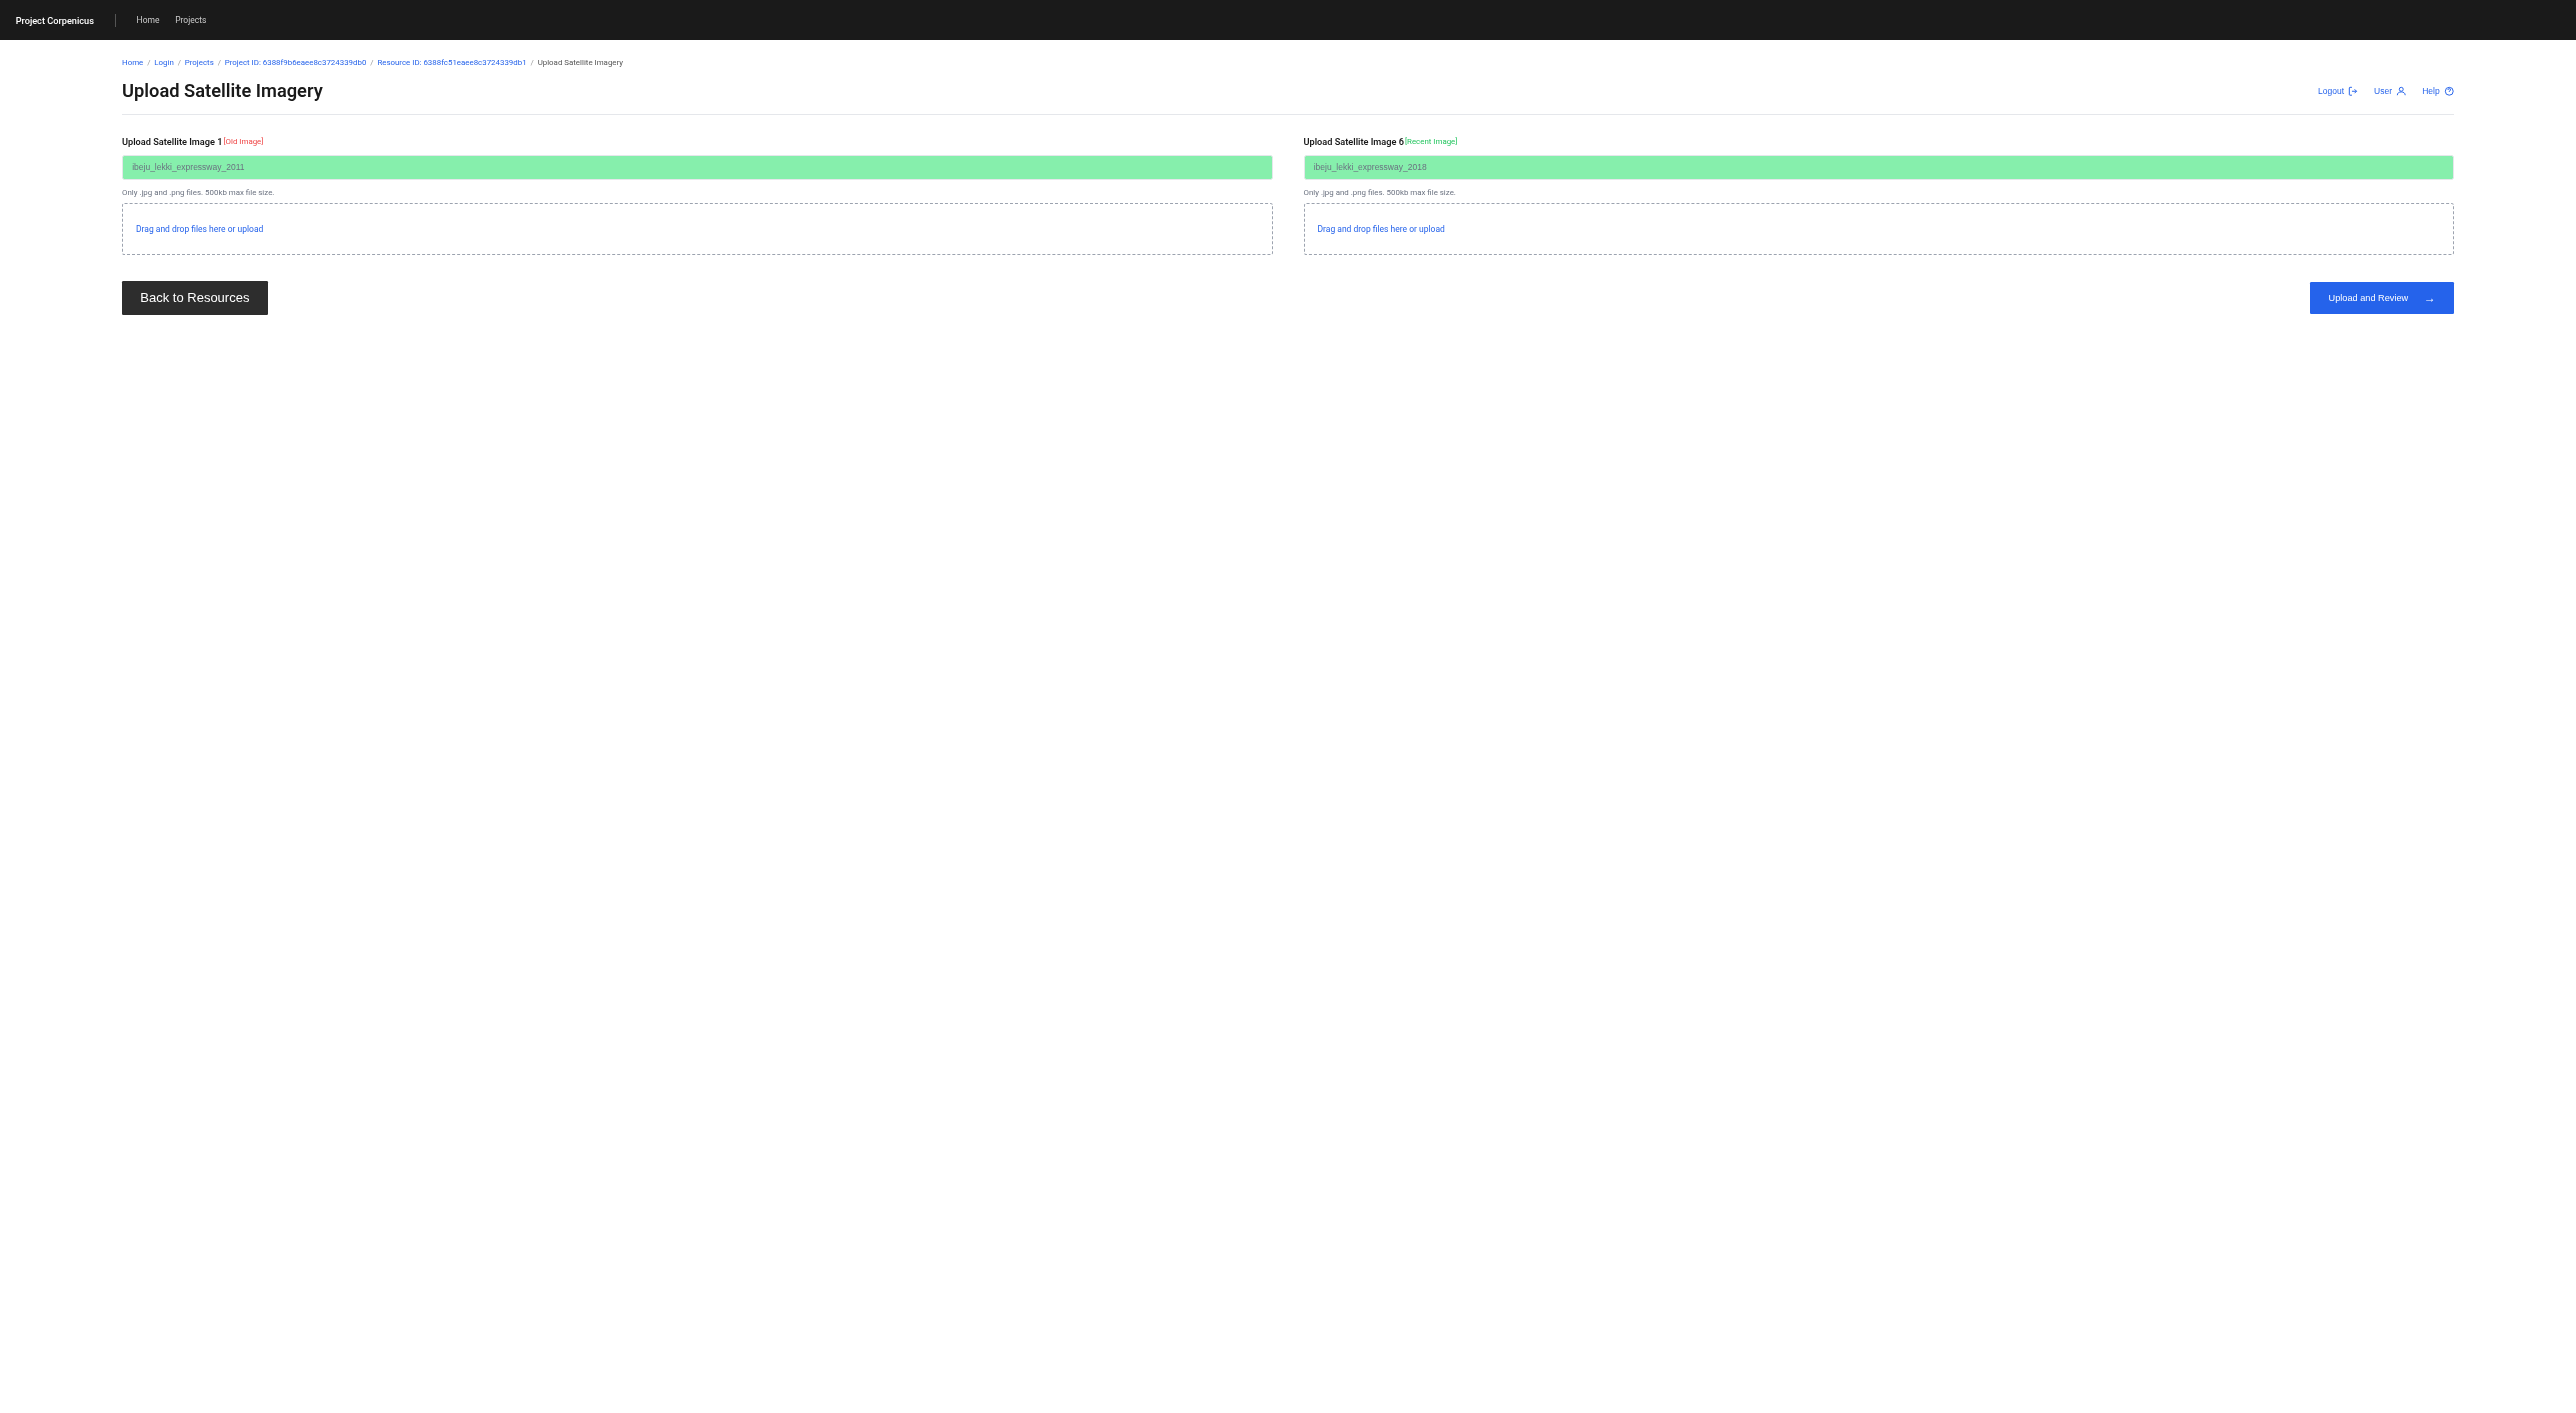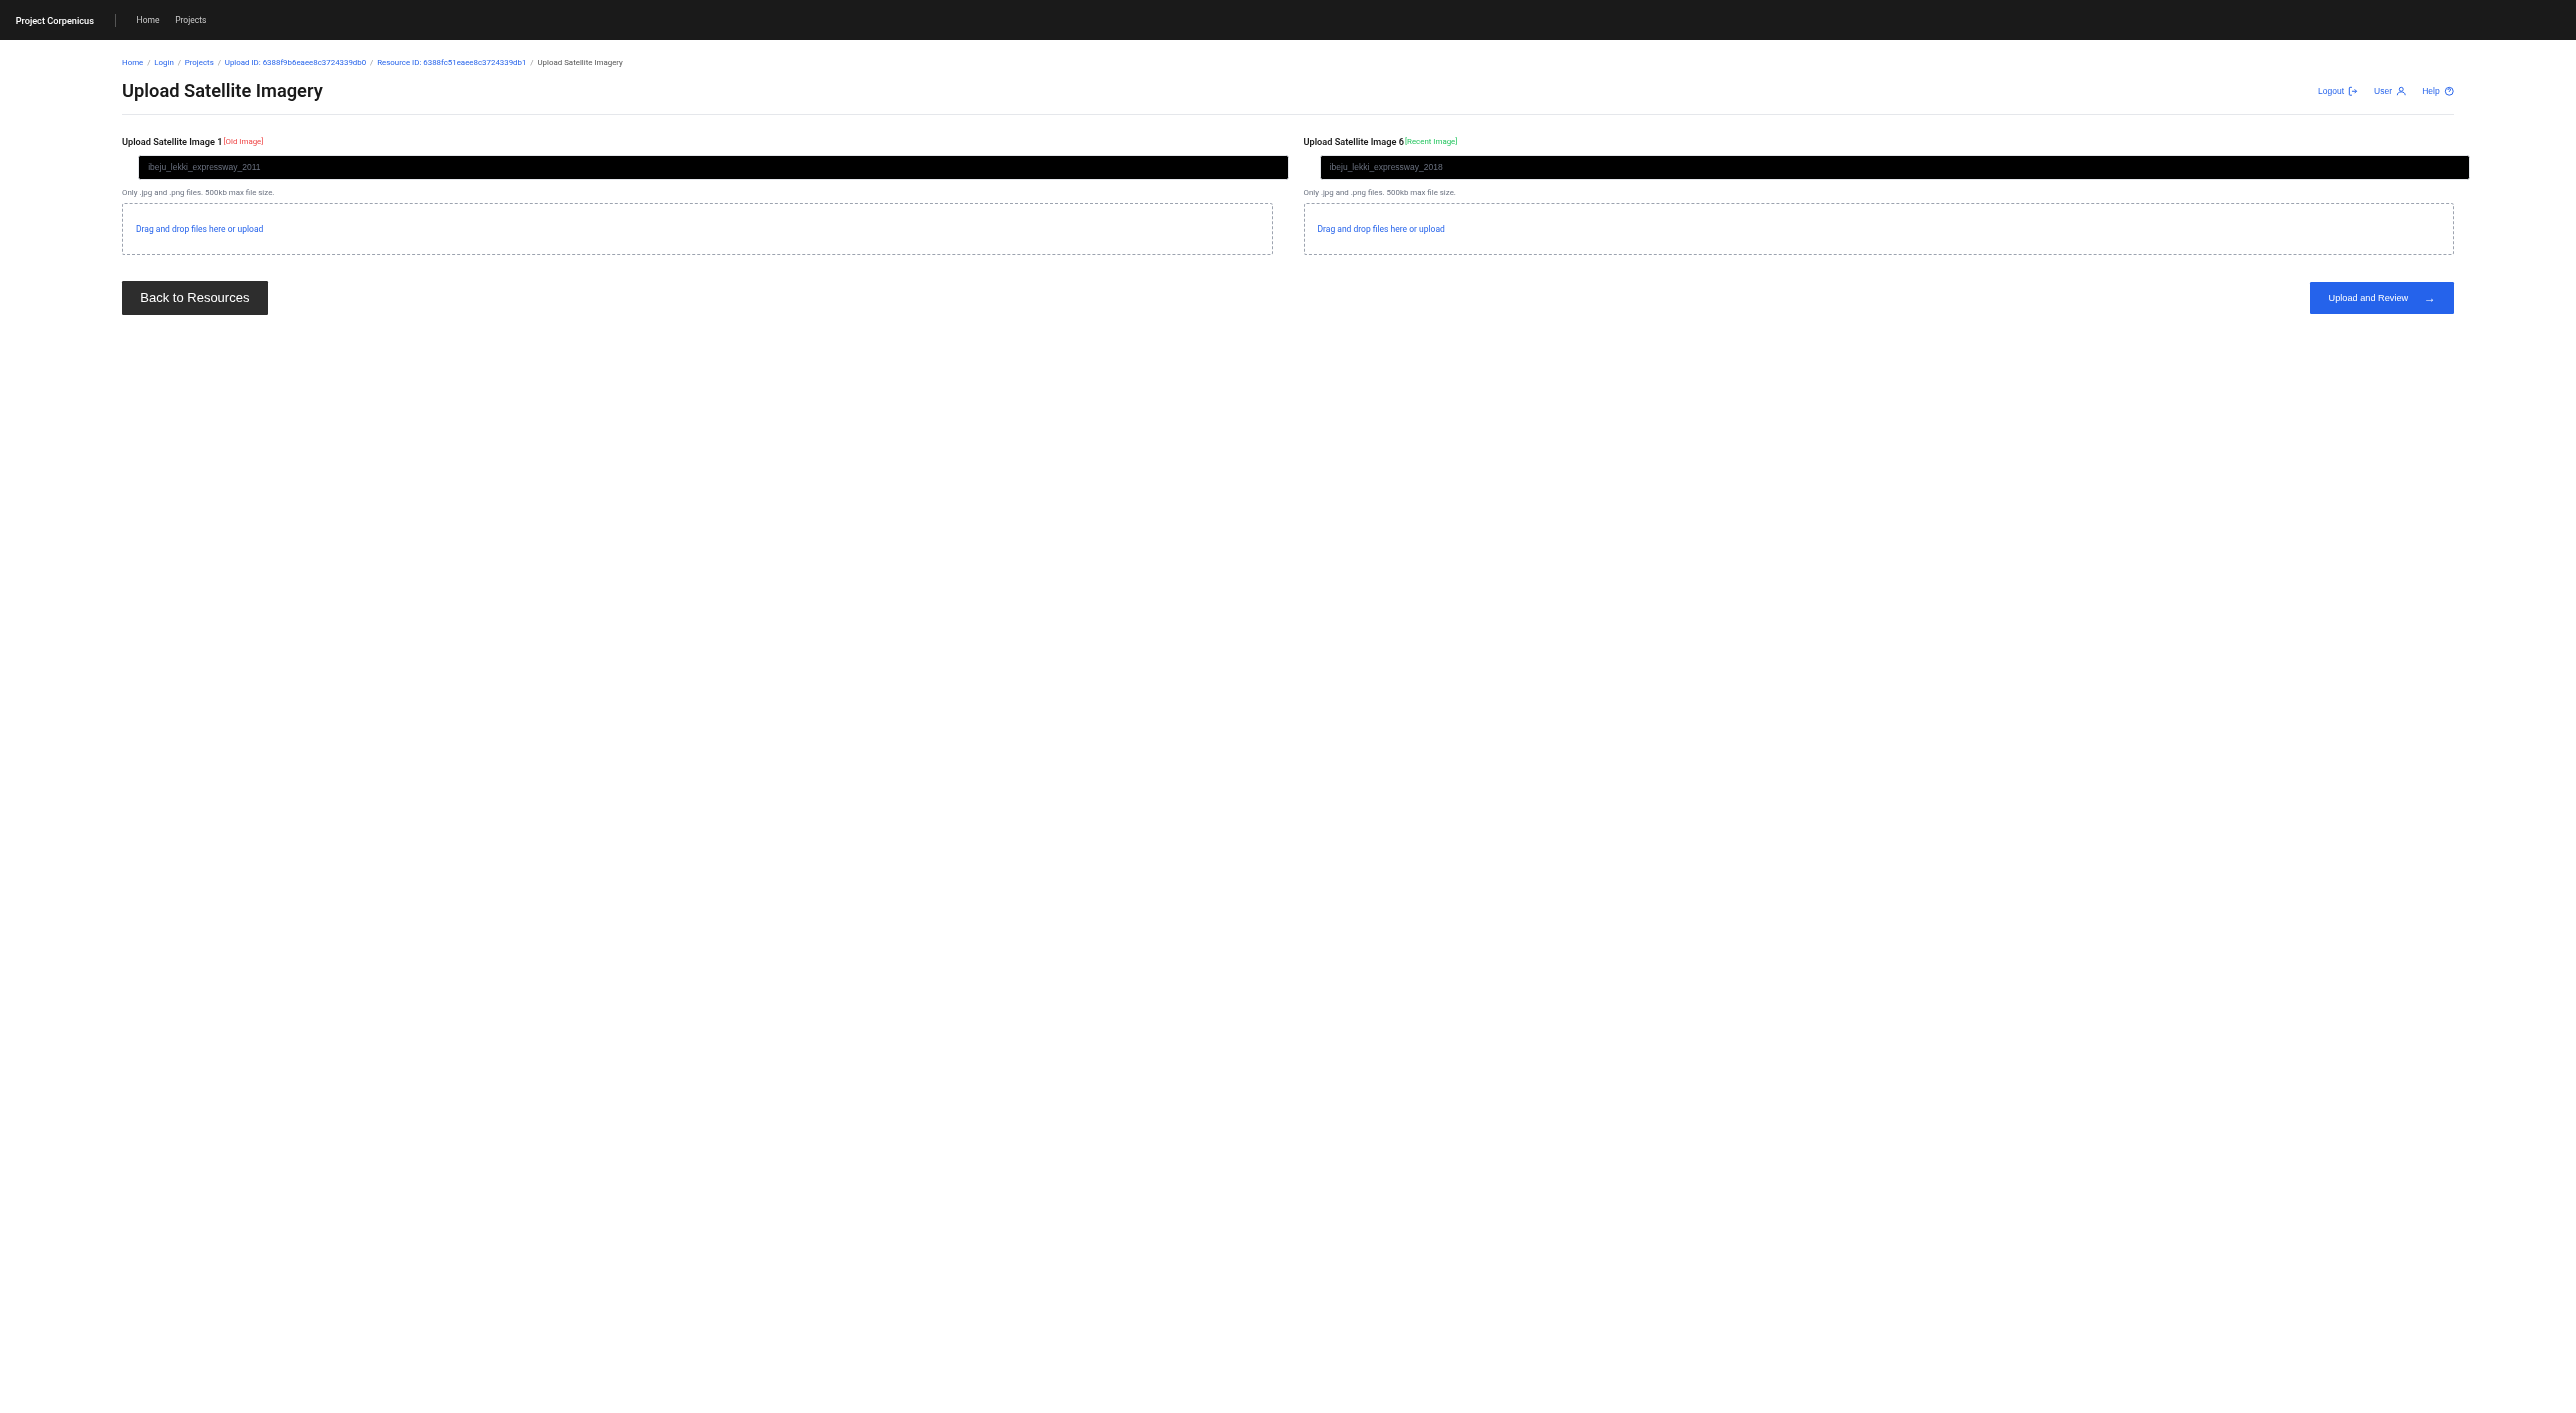--- a/index.html
+++ b/index.html
@@ -166,24 +166,23 @@
       color: #22c55e;
     }
 
     .filename-input {
       width: 100%;
       padding: 6.5px 9.2px;
       border: 0.7px solid #e5e7eb;
       border-radius: 2.6px;
       font-size: 8.5px;
       color: #6b7280;
-      background: #000000;
+      background: #86efac;
       margin-bottom: 7.9px;
       outline: none;
-      margin-left: 16px;
     }
 
     .file-hint {
       font-size: 7.9px;
       color: #6b7280;
       margin-bottom: 6.5px;
     }
 
     .dropzone {
       border: 1px dashed #9ca3af;
@@ -255,21 +254,21 @@
   </div>
 </nav>
 
 <div class="breadcrumb">
   <a class="breadcrumb-link">Home</a>
   <span class="breadcrumb-separator">/</span>
   <a class="breadcrumb-link">Login</a>
   <span class="breadcrumb-separator">/</span>
   <a class="breadcrumb-link">Projects</a>
   <span class="breadcrumb-separator">/</span>
-  <a class="breadcrumb-link">Upload ID: 6388f9b6eaee8c3724339db0</a>
+  <a class="breadcrumb-link">Project ID: 6388f9b6eaee8c3724339db0</a>
   <span class="breadcrumb-separator">/</span>
   <a class="breadcrumb-link">Resource ID: 6388fc51eaee8c3724339db1</a>
   <span class="breadcrumb-separator">/</span>
   <span class="breadcrumb-current">Upload Satellite Imagery</span>
 </div>
 
 <div class="page-header">
   <h1 class="page-title">Upload Satellite Imagery</h1>
   <div class="header-actions">
     <button class="header-action-btn">

